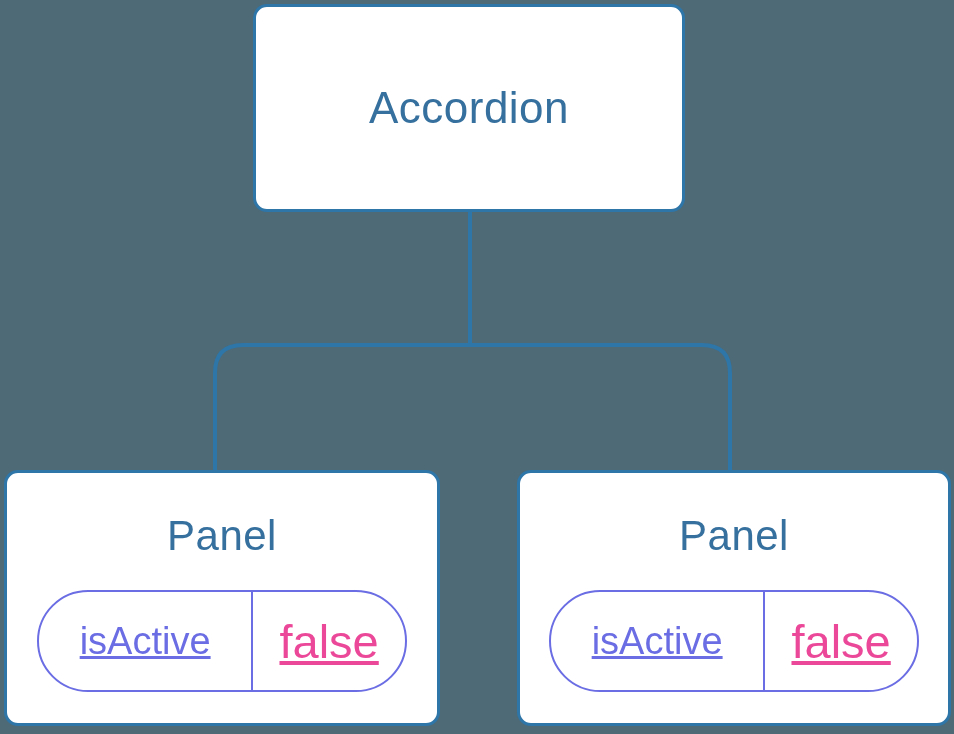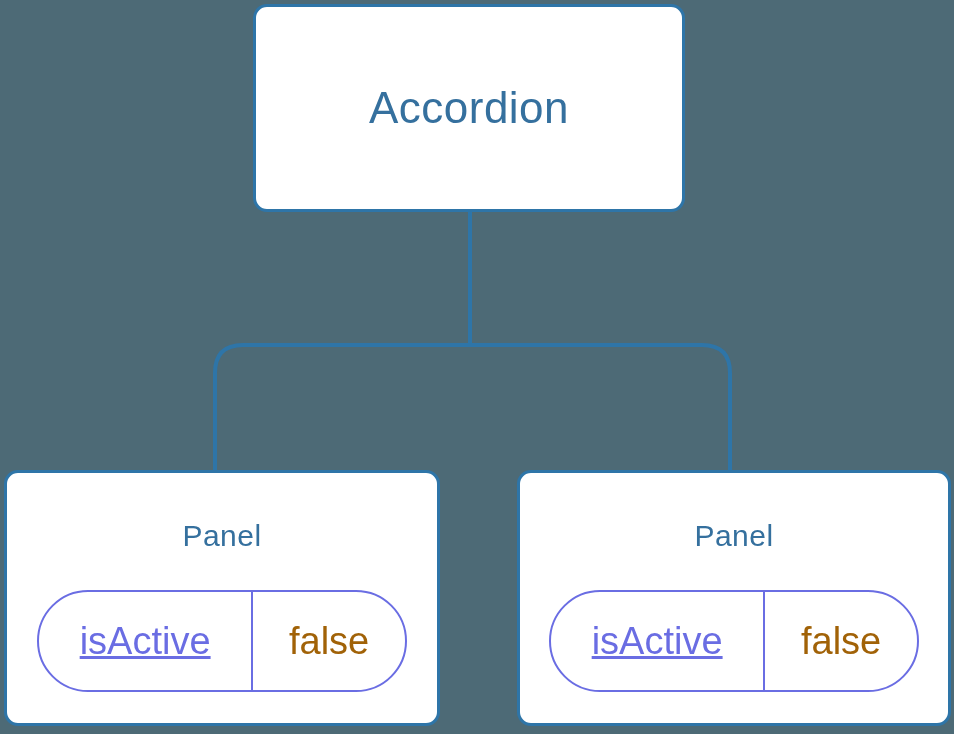--- a/index.html
+++ b/index.html
@@ -56,21 +56,21 @@
     height: 256px;
     display: flex;
     flex-direction: column;
     align-items: center;
   }
   .node-panel.left  { left: 4px; }
   .node-panel.right { left: 517px; width: 434px; }
   .panel-title {
     margin-top: 38px;
     line-height: 50px;
-    font-size: 30px;
+    font-size: 42px;
     font-weight: 500;
     color: #35709E;
     letter-spacing: 0.5px;
   }
   .pill {
     margin-top: 29px;
     box-sizing: border-box;
     width: 370px;
     height: 102px;
     border: 2.5px solid #6A6DE3;
@@ -87,22 +87,23 @@
     font-size: 38px;
     color: #6A6DE3;
     border-right: 2.5px solid #6A6DE3;
     text-decoration: underline;
   }
   .pill-value {
     flex: 1 1 auto;
     display: flex;
     align-items: center;
     justify-content: center;
-    font-size: 38px;
-    color: #a16207;
+    font-size: 47px;
+    color: #ec4899;
+    text-decoration: underline;
   }
 </style>
 </head>
 <body>
 
 <div class="canvas">
 
   <svg class="connector" width="954" height="734" viewBox="0 0 954 734">
     <path d="M470 210 L470 347"></path>
     <path d="M215 472 L215 373 Q215 345 243 345 L702 345 Q730 345 730 373 L730 472"></path>

